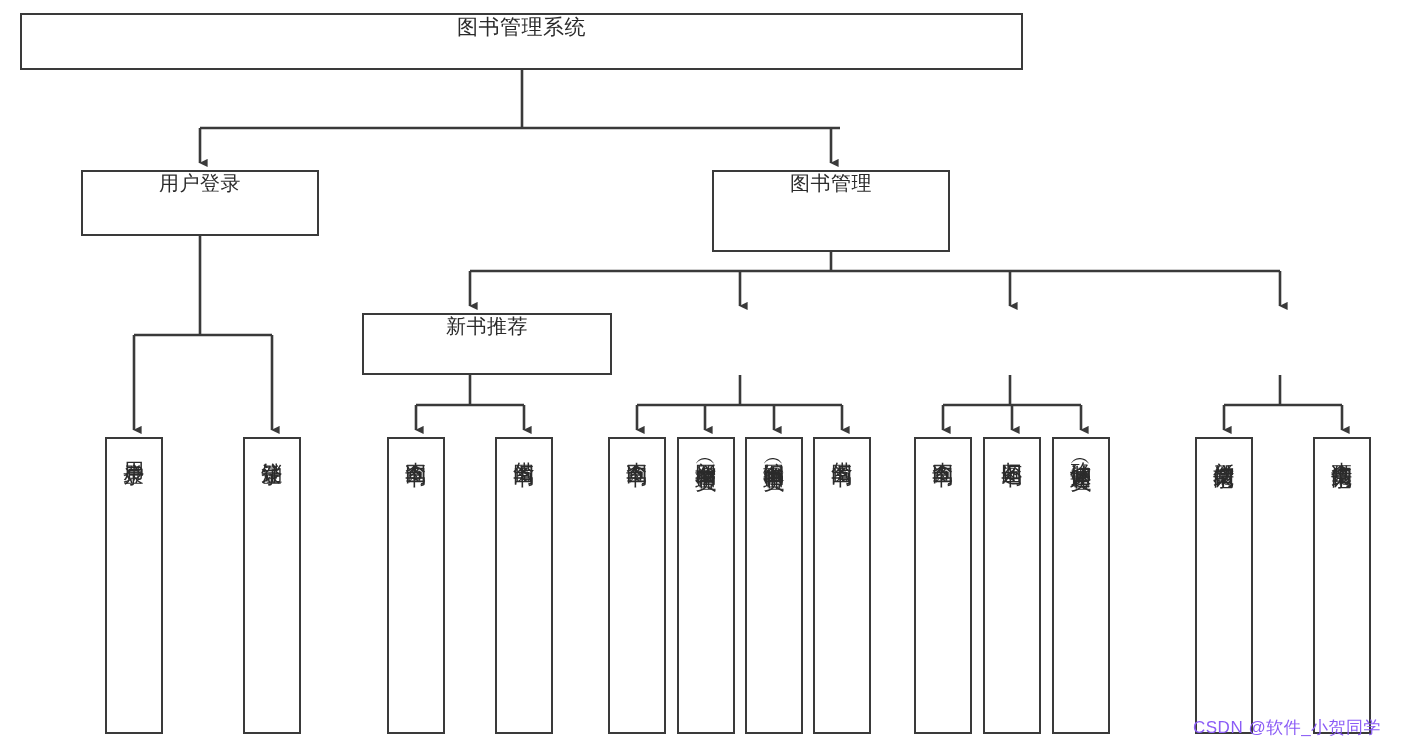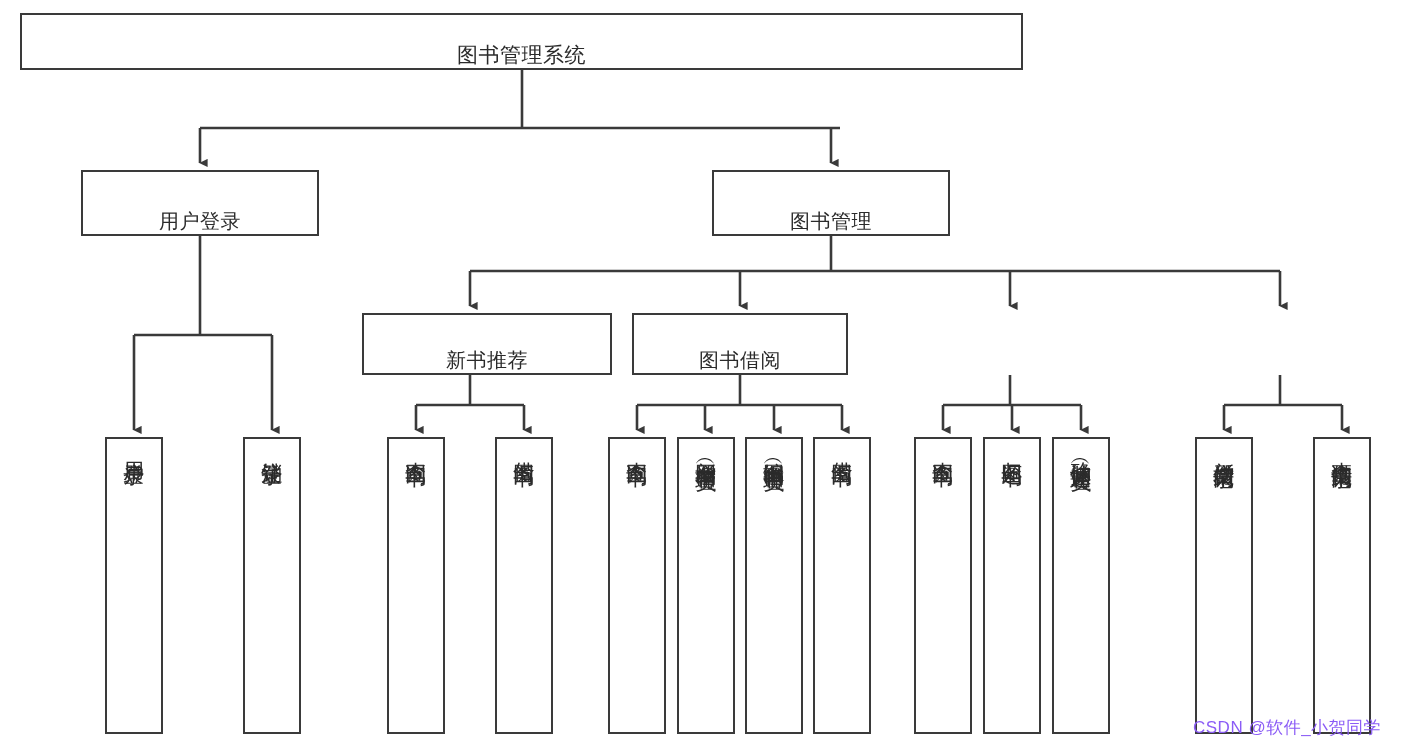--- a/index.html
+++ b/index.html
@@ -24,21 +24,21 @@
     width: 1405px;
     height: 747px;
     pointer-events: none;
   }
   .node {
     position: absolute;
     box-sizing: border-box;
     border: 2.5px solid #3a3a3a;
     background: #ffffff;
     display: flex;
-    align-items: flex-end;
+    align-items: flex-start;
     justify-content: center;
     color: #2b2b2b;
   }
   .node .label {
     display: block;
     text-align: center;
     line-height: 1.18;
     letter-spacing: 0.5px;
   }
   
@@ -130,29 +130,26 @@
     </g>
   </svg>
 
   <div class="node h root" style="left:20px; top:13px; width:1003px; height:57px;">
     <span class="label">图书管理系统</span>
   </div>
 
   <div class="node h lvl2" style="left:81px; top:170px; width:238px; height:66px;">
     <span class="label">用户登录</span>
   </div>
-  <div class="node h lvl2" style="left:712px; top:170px; width:238px; height:66px;">
+  <div class="node h lvl2" style="left:712px; top:170px; width:238px; height:82px;">
     <span class="label">图书管理</span>
   </div>
 
   <div class="node h lvl2" style="left:362px; top:313px; width:250px; height:62px;">
     <span class="label">新书推荐</span>
-  </div>
-  <div class="node h lvl2" style="left:632px; top:313px; width:216px; height:62px;">
-    <span class="label">图书借阅</span>
   </div>
 
   <div class="node v" style="left:105px; top:437px; width:58px; height:297px;">
     <span class="label">用户登录</span>
   </div>
   <div class="node v" style="left:243px; top:437px; width:58px; height:297px;">
     <span class="label">注销登录</span>
   </div>
 
   <div class="node v" style="left:387px; top:437px; width:58px; height:297px;">

